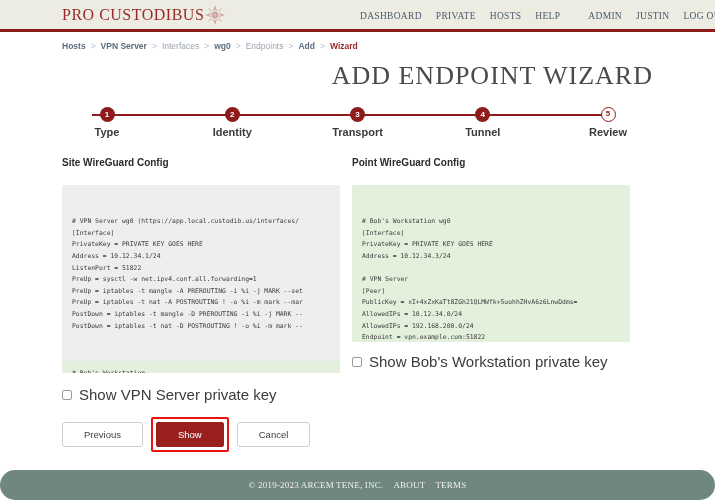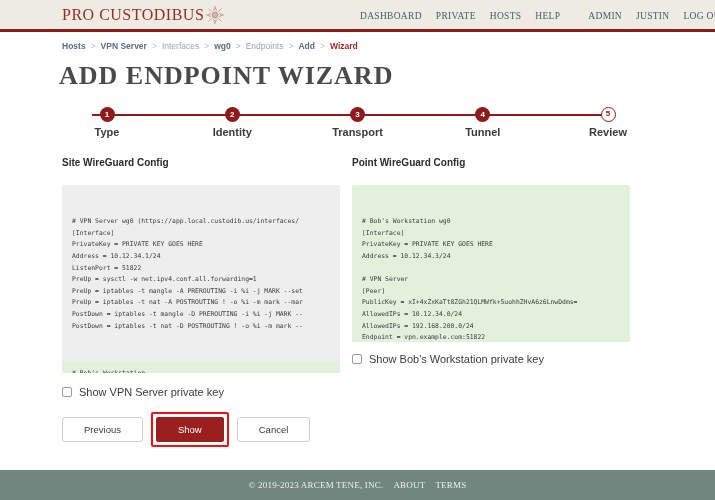--- a/index.html
+++ b/index.html
@@ -63,24 +63,25 @@
     white-space: nowrap;
   }
   .breadcrumb a { color: #5b6d80; text-decoration: none; }
   .breadcrumb a.muted { color: #9aa4ae; font-weight: normal; text-align: right; }
   .breadcrumb .sep { color: #b9bfc6; font-weight: normal; }
   .breadcrumb .cur { color: #9a2a2a; }
 
   .page-title {
     font-family: "Liberation Serif", serif;
     font-size: 26px;
-    font-weight: bold;
+    font-weight: normal;
     letter-spacing: 1px;
     color: #4a4a4a;
     margin: 10px 0 0 -3px;
+    text-align: right;
   }
 
   
   .stepper {
     margin-top: 16px;
     position: relative;
     height: 38px;
   }
   .step-line {
     position:absolute; left:30px; right:44px; top:7px;
@@ -130,21 +131,21 @@
   .panel.left .seg.gray { padding-bottom: 6px; }
   .panel.left .seg.green { padding-top: 7px; padding-bottom: 10px; }
   .panel.right .codebox { height: 157px; background:#e2f0dc; }
 
   
   .checkrow { display:flex; align-items:center; gap:7px; margin-top: 13px; }
   .cbox {
     width: 10px; height: 10px; flex: 0 0 10px;
     border: 1px solid #9b9b9b; border-radius: 2px; background:#fff;
   }
-  .checkrow .clabel { font-size: 11px; color:#3c3c3c; }
+  .checkrow .clabel { font-size: 15px; color:#3c3c3c; }
 
   .panel.right .checkrow { margin-top: 11px; }
 
   
   .buttons { display:flex; align-items:center; gap: 8px; margin-top: 14px; }
   .btn {
     font-family: "Liberation Sans", sans-serif;
     font-size: 9.5px;
     padding: 6px 21px;
     border: 1px solid #cfcfcf;
@@ -164,21 +165,21 @@
     border-radius: 2px;
     display: inline-flex;
   }
   .btn-highlight .btn { border-radius: 2px; }
 
   
   .footer {
     position: absolute; left:0; right:0; bottom:0;
     height: 30px;
     background:#6f877e;
-    display:flex; align-items:center; justify-content:center;
+    display:flex; align-items:center; justify-content:center;border-radius:15px;
   }
   .footer .fwrap {
     font-family: "Liberation Serif", serif;
     font-size: 9px;
     color: #f0f0ea;
     letter-spacing: .2px;
     display: flex; gap: 10px; align-items: center;
   }
   .footer a { color:#f0f0ea; text-decoration:none; }
 </style>

